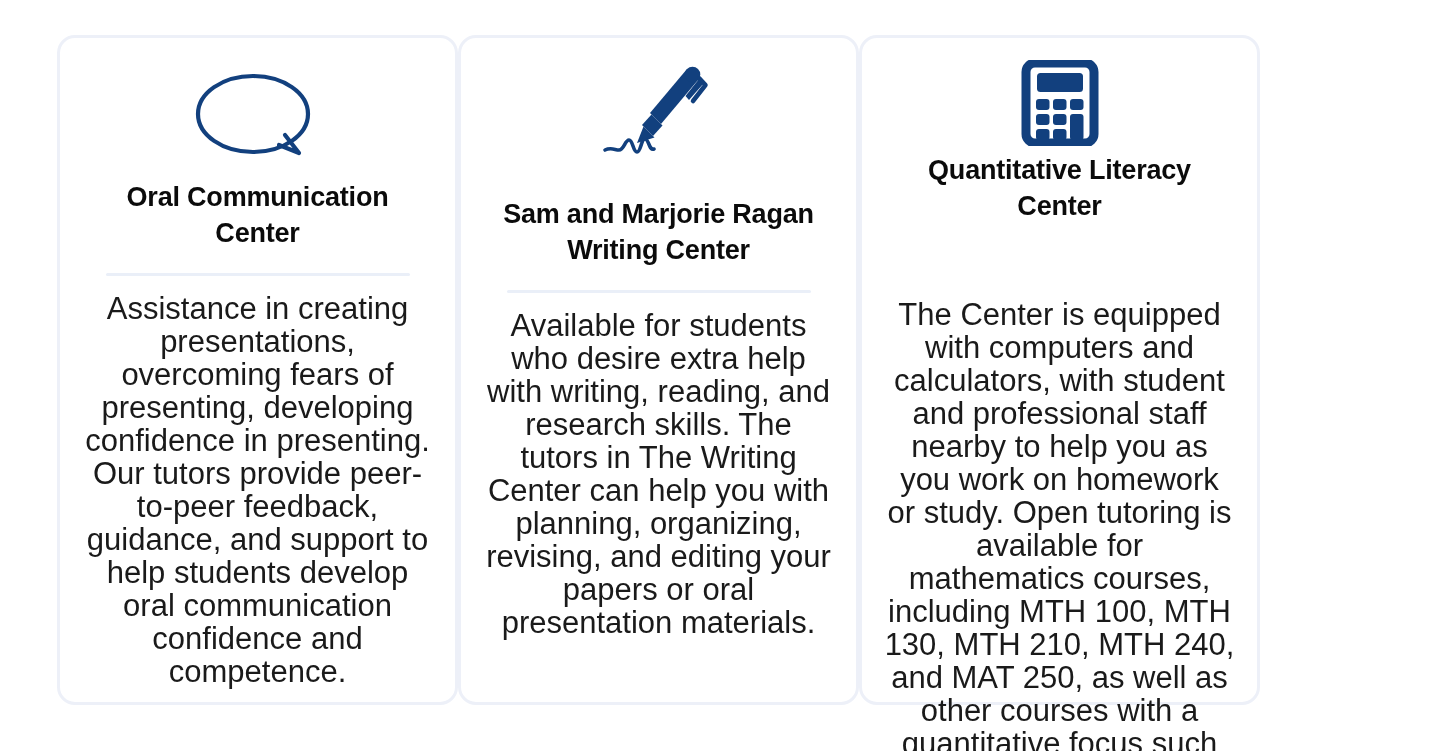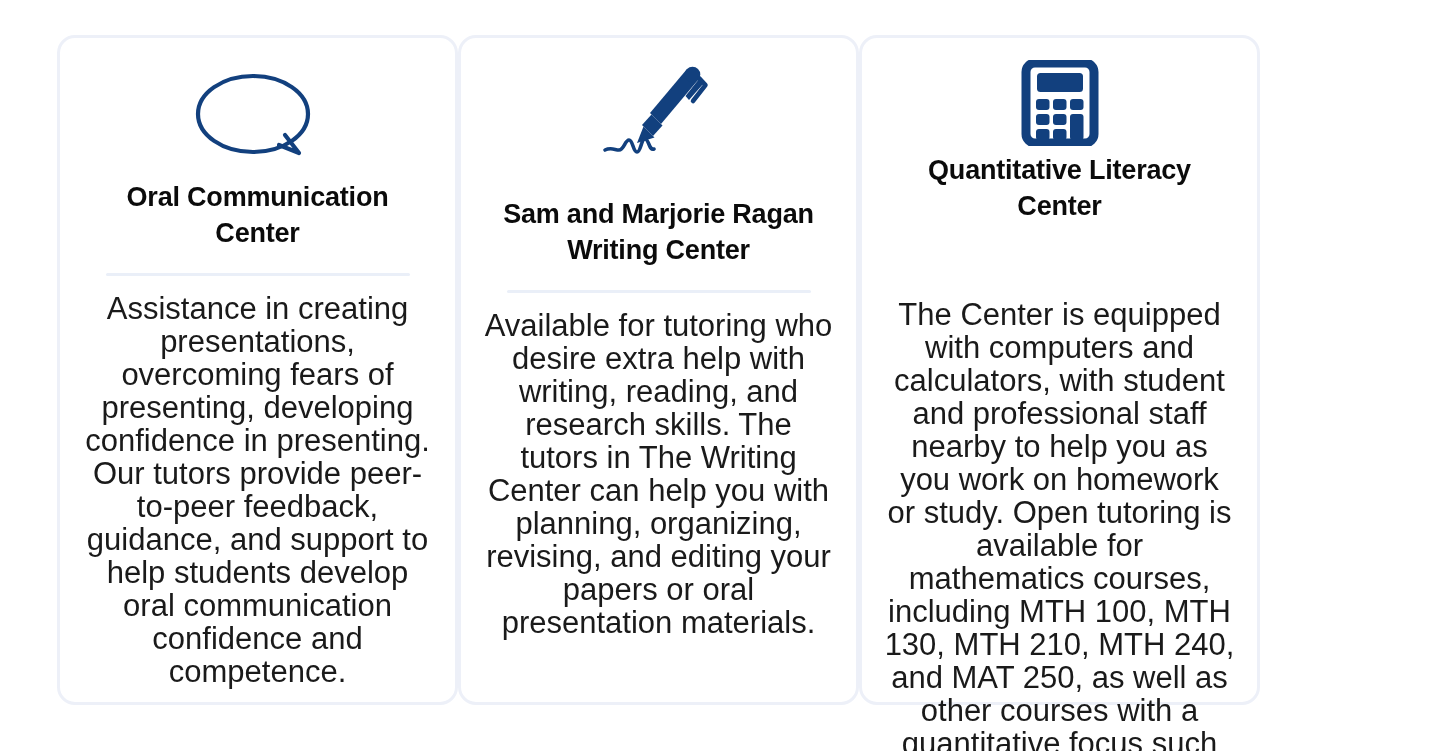--- a/index.html
+++ b/index.html
@@ -122,21 +122,21 @@
             <path d="M 104.5 22.5 L 108 26 L 102 47 L 97.5 43 Z" opacity="0"></path>
           </g>
 
           <path d="M 100.5 17.5 L 106.5 24 L 94 40" fill="none" stroke="#12407e" stroke-width="4.5" stroke-linecap="round" stroke-linejoin="round"></path>
 
           <path d="M 6 89 C 12 86 16 89 20 89 C 25 89 26 79 30 79 C 34 79 34 91 38 91 C 42 91 42 78 46 78 C 50 78 50 90 55 88" fill="none" stroke="#12407e" stroke-width="3.6" stroke-linecap="round" stroke-linejoin="round"></path>
         </svg>
       </div>
       <div class="card-title">Sam and Marjorie Ragan Writing Center</div>
       <div class="card-divider"></div>
-      <div class="card-body">Available for tutoring who desire extra help with writing, reading, and research skills. The tutors in The Writing Center can help you with planning, organizing, revising, and editing your papers or oral presentation materials.</div>
+      <div class="card-body">Available for students who desire extra help with writing, reading, and research skills. The tutors in The Writing Center can help you with planning, organizing, revising, and editing your papers or oral presentation materials.</div>
     </div>
 
     <div class="card card--quant">
       <div class="card-icon">
         <svg class="svg-icon" width="78" height="86" viewBox="0 0 78 86" aria-hidden="true">
           <rect x="5" y="3" width="68" height="80" rx="9" ry="9" fill="none" stroke="#12407e" stroke-width="9"></rect>
 
           <rect x="16" y="13" width="46" height="19" rx="3.5" ry="3.5" fill="#12407e"></rect>
 
           <rect x="15" y="39" width="13.5" height="11" rx="3" ry="3" fill="#12407e"></rect>

